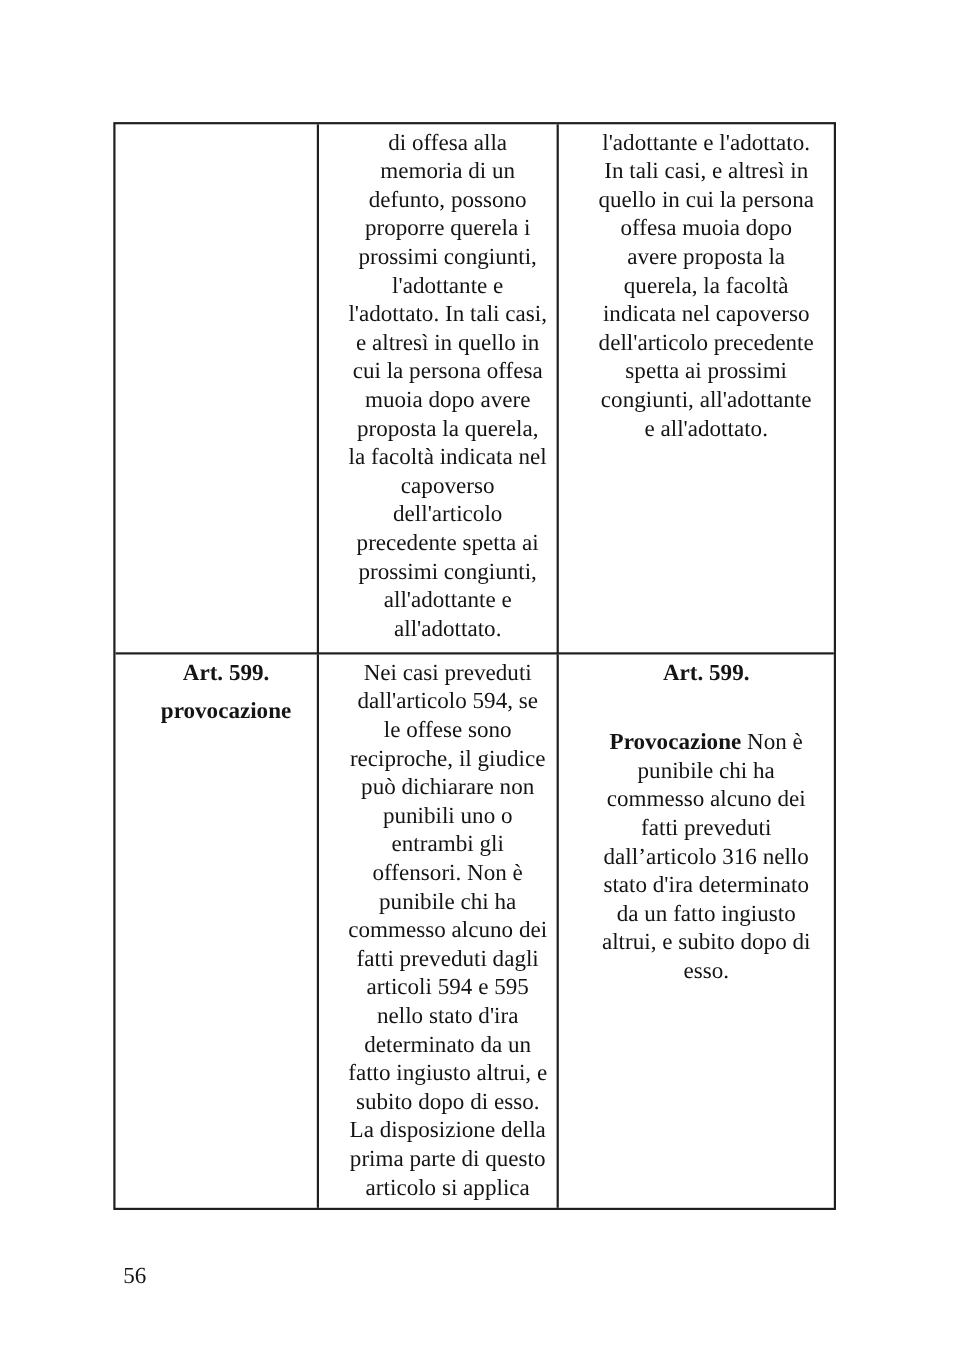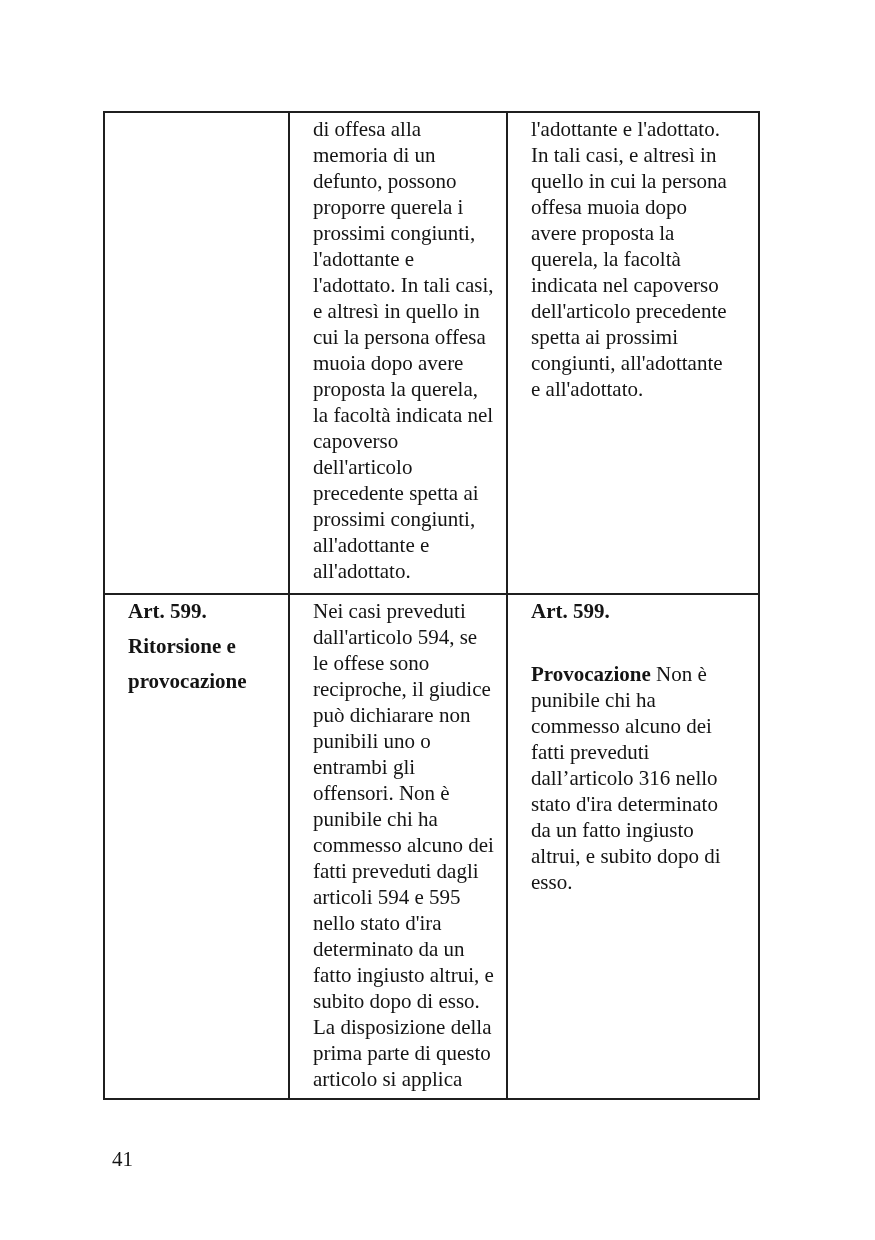--- a/index.html
+++ b/index.html
@@ -28,20 +28,21 @@
     grid-template-columns: 185px 218px 250px;
     grid-template-rows: 482px 503px;
     background: #ffffff;
   }
   .cell {
     box-sizing: border-box;
     border-right: 2px solid #1f1f1f;
     border-bottom: 2px solid #1f1f1f;
     padding: 3px 5px 0 23px;
     overflow: hidden;
+    text-align: center;
   }
   .cell.last-col { border-right: none; }
   .cell.last-row { border-bottom: none; }
   .celltext {
     white-space: pre-line;
     font-size: 21px;
     line-height: 26px;
   }
   .art-label {
     font-weight: bold;
@@ -103,21 +104,20 @@
 querela, la facoltà
 indicata nel capoverso
 dell'articolo precedente
 spetta ai prossimi
 congiunti, all'adottante
 e all'adottato.</div>
     </div>
 
     <div class="cell last-row">
       <div class="art-label">Art. 599.</div>
-      <div class="art-label">Ritorsione e</div>
       <div class="art-label">provocazione</div>
     </div>
 
     <div class="cell last-row">
       <div class="celltext">Nei casi preveduti
 dall'articolo 594, se
 le offese sono
 reciproche, il giudice
 può dichiarare non
 punibili uno o
@@ -146,15 +146,15 @@
 dall’articolo 316 nello
 stato d'ira determinato
 da un fatto ingiusto
 altrui, e subito dopo di
 esso.</span>
       </div>
     </div>
 
   </div>
 
-  <div class="page-number">41</div>
+  <div class="page-number">56</div>
 
 </div>
 
 </body></html>

